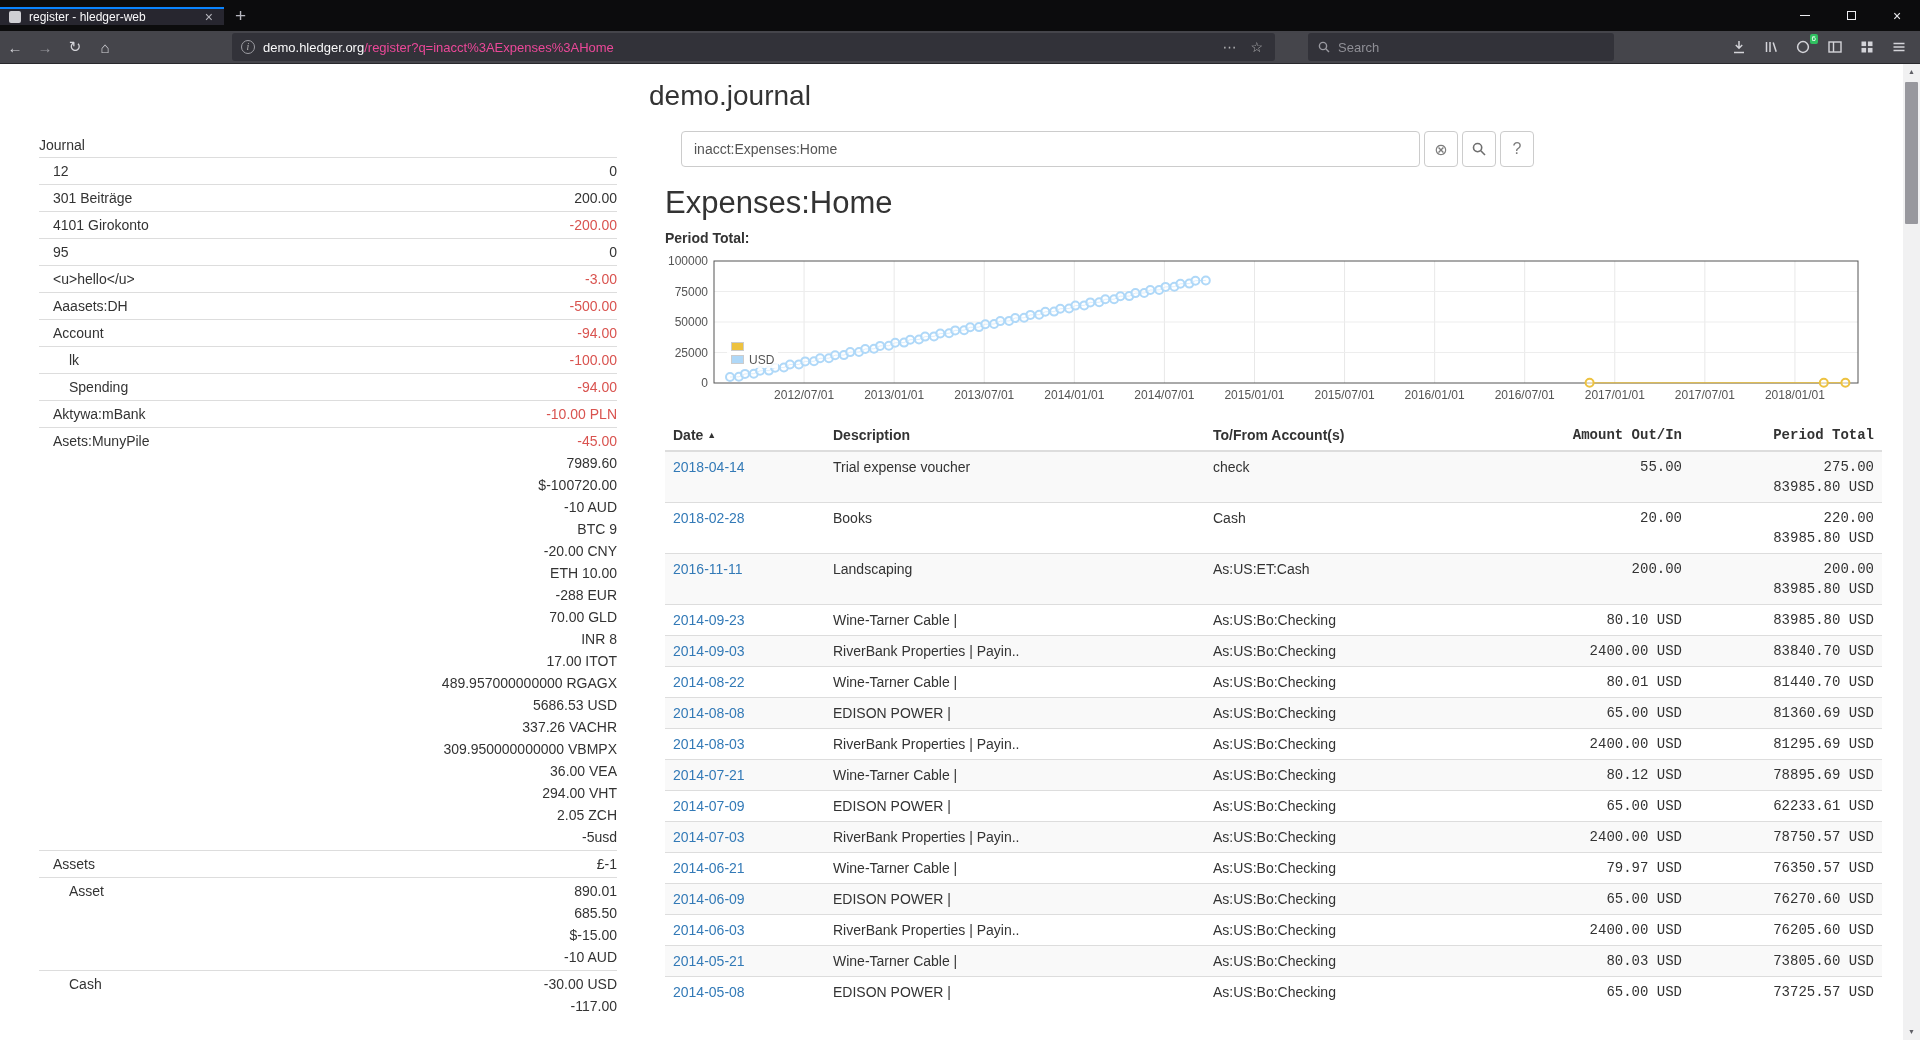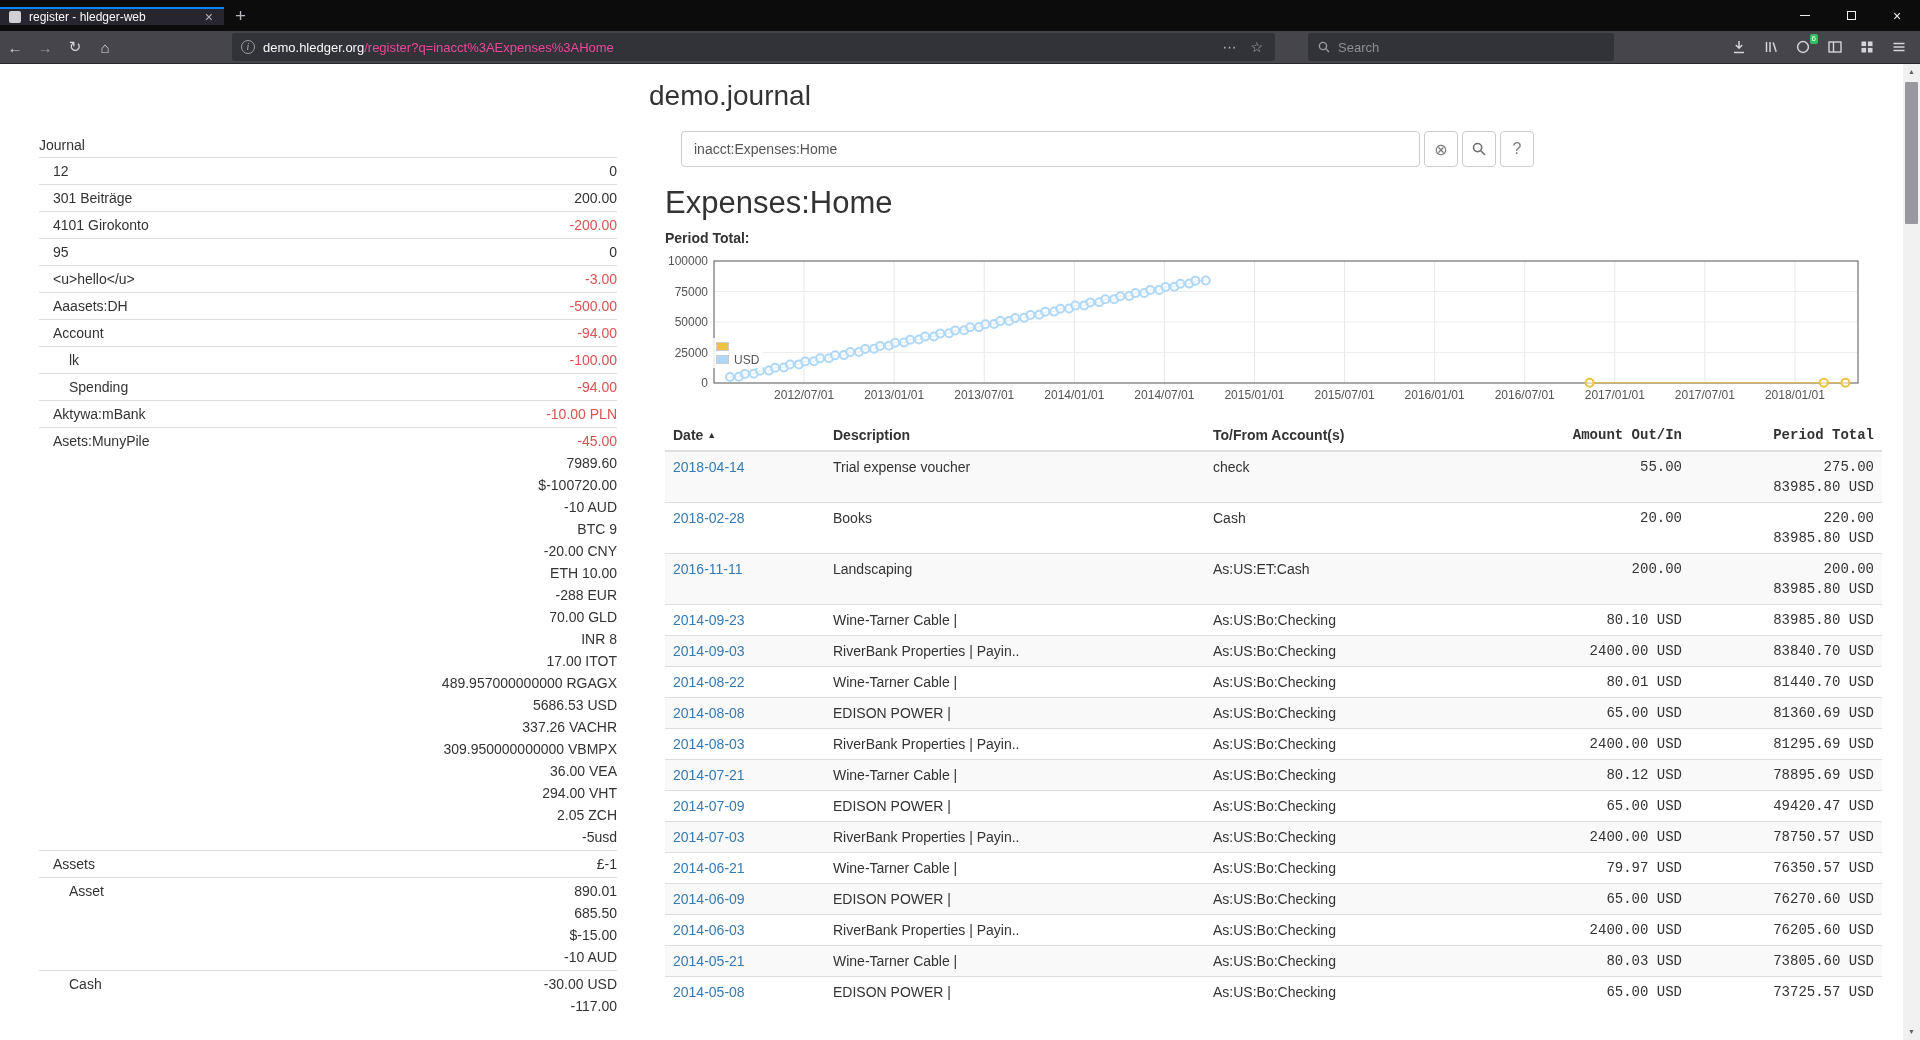--- a/index.html
+++ b/index.html
@@ -56,21 +56,21 @@
 
   
   .page-title { position:absolute; left:649px; top:80px; margin:0; font-size:28px; font-weight:400; color:#333; }
   .search-form { position:absolute; left:665px; top:131px; display:flex;margin-left:16px; }
   .search-input { width:739px; height:36px; border:1px solid #ccc; border-radius:4px; padding:6px 12px; font-size:14px; color:#555; font-family:inherit; outline:none; }
   .form-btn { width:34px; height:36px; margin-left:4px; background:#fff; border:1px solid #ccc; border-radius:4px; color:#7d7d7d; font-size:16px; display:flex; align-items:center; justify-content:center; padding:0; }
   .account-heading { position:absolute; left:665px; top:185px; margin:0; font-size:31px; font-weight:400; color:#333; }
   .period-label { position:absolute; left:665px; top:230px; font-weight:bold; font-size:14px; color:#333; }
 
   .chart-wrap { position:absolute; left:665px; top:250px; width:1197px; height:156px; }
-  .chart-legend { position:absolute; left:47px; top:88px; background:rgba(255,255,255,0.85); padding:2px 4px; font-size:12px; color:#545454; }
+  .chart-legend { position:absolute; left:62px; top:88px; background:rgba(255,255,255,0.85); padding:2px 4px; font-size:12px; color:#545454; }
   .legend-row { display:flex; align-items:center; gap:5px; height:13px; }
   .legend-swatch { width:13px; height:9px; border:1px solid #ccc; display:inline-block; }
 
   .register { position:absolute; left:665px; top:420px; width:1217px; border-collapse:collapse; table-layout:fixed; font-size:14px; }
   .register th { text-align:left; font-weight:bold; color:#333; padding:5px 8px; border-bottom:2px solid #ddd; line-height:20px; }
   .register td { padding:5px 8px; border-top:1px solid #ddd; vertical-align:top; line-height:20px; overflow:hidden; white-space:nowrap; }
   .register th.num, .register td.num { text-align:right;font-family:Liberation Mono, monospace; }
   .register tbody tr:nth-child(odd) { background:#f9f9f9; }
   .date-link { color:var(--link); text-decoration:none; }
   .sort-caret { font-size:9px; margin-left:4px; color:#333; vertical-align:2px; }
@@ -512,21 +512,21 @@
         <td class="num">
           <div>78895.69 USD</div>
         </td>
       </tr>
       <tr>
         <td><a href="#" class="date-link">2014-07-09</a></td>
         <td>EDISON POWER |</td>
         <td>As:US:Bo:Checking</td>
         <td class="num">65.00 USD</td>
         <td class="num">
-          <div>49420.47 USD</div>
+          <div>62233.61 USD</div>
         </td>
       </tr>
       <tr>
         <td><a href="#" class="date-link">2014-07-03</a></td>
         <td>RiverBank Properties | Payin..</td>
         <td>As:US:Bo:Checking</td>
         <td class="num">2400.00 USD</td>
         <td class="num">
           <div>78750.57 USD</div>
         </td>

